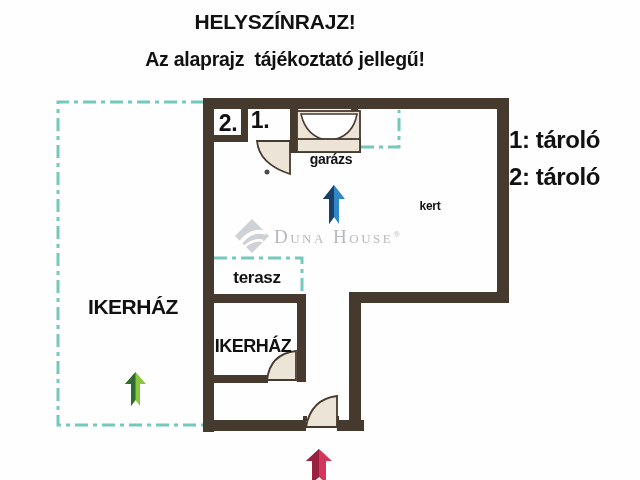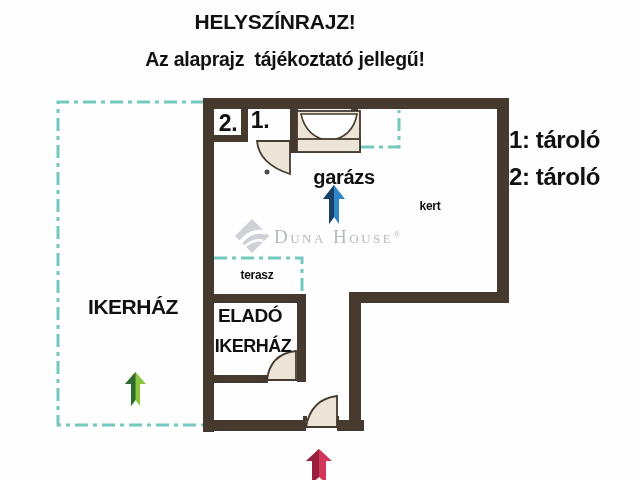--- a/index.html
+++ b/index.html
@@ -13,25 +13,25 @@
     transform:translateX(-50%);letter-spacing:-0.3px;color:var(--text,#111);
   }
   .title{font-size:21px;top:10px;left:275px;letter-spacing:-0.2px;}
   .subtitle{font-size:21px;top:47px;left:285px;white-space:pre;transform:translateX(-50%) scaleX(0.93);}
   .legend-item{font-size:24px;transform:none;letter-spacing:-0.4px;}
   .legend-1{left:509px;top:126px;}
   .legend-2{left:509px;top:163px;}
   .room-num{font-size:23px;}
   .room-2{left:228px;top:110px;}
   .room-1{left:260px;top:107px;}
-  .garage{font-size:20px;left:331px;top:166px;margin-left:13px;}
+  .garage{font-size:14px;left:331px;top:151px;}
   .garden{font-size:12px;left:430px;top:199px;}
   .nfs-1{font-size:21px;left:127px;top:246px;letter-spacing:-0.5px;}
   .nfs-2{font-size:21px;left:133px;top:295px;letter-spacing:-0.5px;}
-  .terrace{font-size:12px;left:257px;top:268px;}
+  .terrace{font-size:17px;left:257px;top:268px;}
   .fs-1{font-size:19px;left:250px;top:305px;letter-spacing:-0.5px;}
   .fs-2{font-size:18px;left:253px;top:336px;letter-spacing:-0.5px;}
   .watermark{
     position:absolute;left:337px;top:226px;transform:translateX(-50%);
     font-family:"Liberation Serif",serif;font-variant:small-caps;
     font-size:19px;letter-spacing:2.5px;color:var(--watermark,#b6b9be);
     font-weight:normal;white-space:nowrap;
   }
   .watermark sup{font-size:9px;letter-spacing:0;vertical-align:6px;}
   .wall{fill:var(--wall,#46392e);}
@@ -106,17 +106,16 @@
 
   <div class="lbl legend-item legend-1">1: tároló</div>
   <div class="lbl legend-item legend-2">2: tároló</div>
 
   <div class="lbl room-num room-2">2.</div>
   <div class="lbl room-num room-1">1.</div>
   <div class="lbl garage">garázs</div>
   <div class="lbl garden">kert</div>
   <div class="lbl terrace">terasz</div>
   <div class="lbl nfs-2">IKERHÁZ</div>
-  <div class="lbl fs-1">ELADÓ</div>
   <div class="lbl fs-2">IKERHÁZ</div>
 
   <div class="watermark"><span>Duna House</span><sup>®</sup></div>
 </div>
 
 </body></html>

